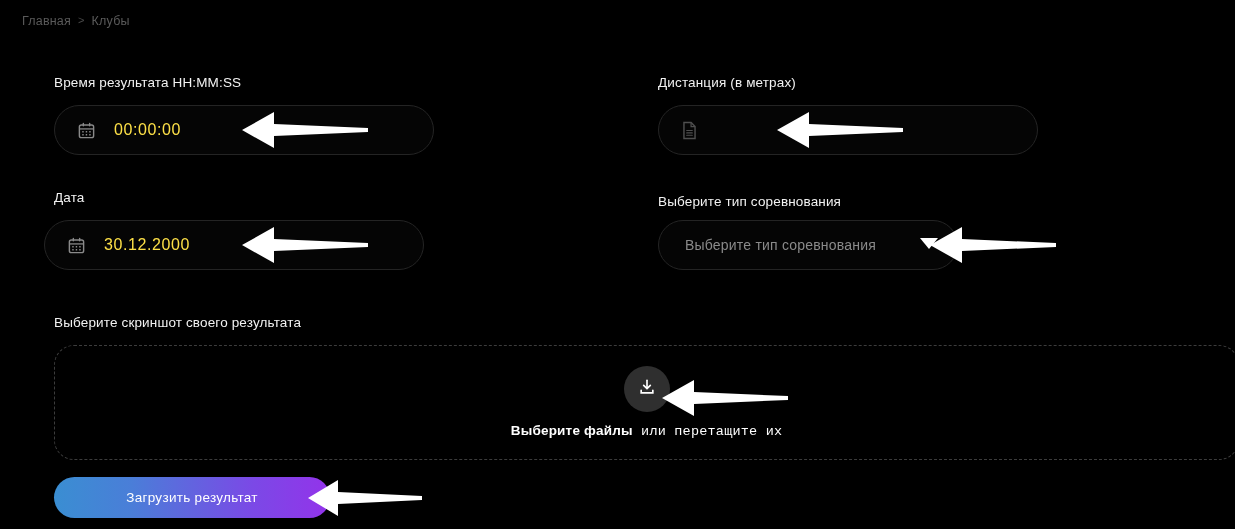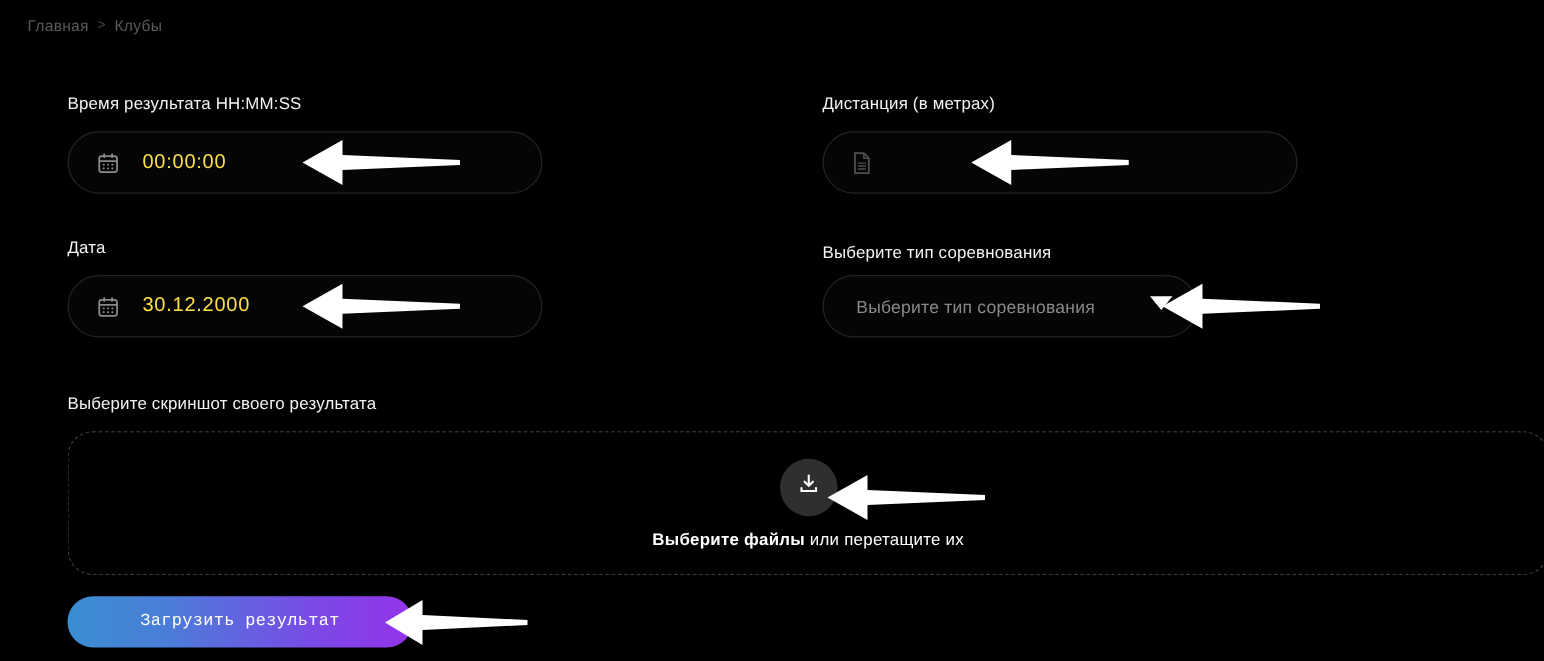--- a/index.html
+++ b/index.html
@@ -65,21 +65,21 @@
   .input-shell.empty .value { color: #8d8d8d; }
 
   
   #label-time { left: 22px; top: 75px; }
   #input-time { left: 22px; top: 105px; width: 380px; }
 
   #label-distance { left: 626px; top: 75px; }
   #input-distance { left: 626px; top: 105px; width: 380px; }
 
   #label-date { left: 22px; top: 190px; }
-  #input-date { left: 22px; top: 220px; width: 380px; }
+  #input-date { left: 12px; top: 220px; width: 380px; }
 
   #label-comp { left: 626px; top: 194px; }
   #select-comp {
     left: 626px; top: 220px; width: 300px;
     height: 50px;
     border: 1px solid #242424;
     border-radius: 26px;
     background: #050505;
     position: absolute;
     display: flex;
@@ -115,33 +115,33 @@
     display: flex;
     align-items: center;
     justify-content: center;
   }
   .dz-text {
     font-size: 13.5px;
     color: #ffffff;
     letter-spacing: 0.2px;
   }
   .dz-text .strong { font-weight: bold; }
-  .dz-text .rest { font-weight: normal; }
+  .dz-text .rest { font-weight: normal; font-family: Liberation Mono, monospace; }
 
   
   .submit-btn {
     position: absolute;
     left: 22px; top: 477px;
     width: 276px; height: 41px;
     border: none;
     border-radius: 21px;
     background: linear-gradient(90deg, #3a8ed2 0%, #4a7ed8 28%, #7b49e6 72%, #9333ea 100%);
     color: #ffffff;
     font-size: 13.5px;
-    font-family: Liberation Mono, monospace;
+    font-family: Liberation Sans, sans-serif;
     letter-spacing: 0.3px;
     cursor: pointer;
   }
 
   
   .arrow {
     position: absolute;
     pointer-events: none;
   }
 </style>

